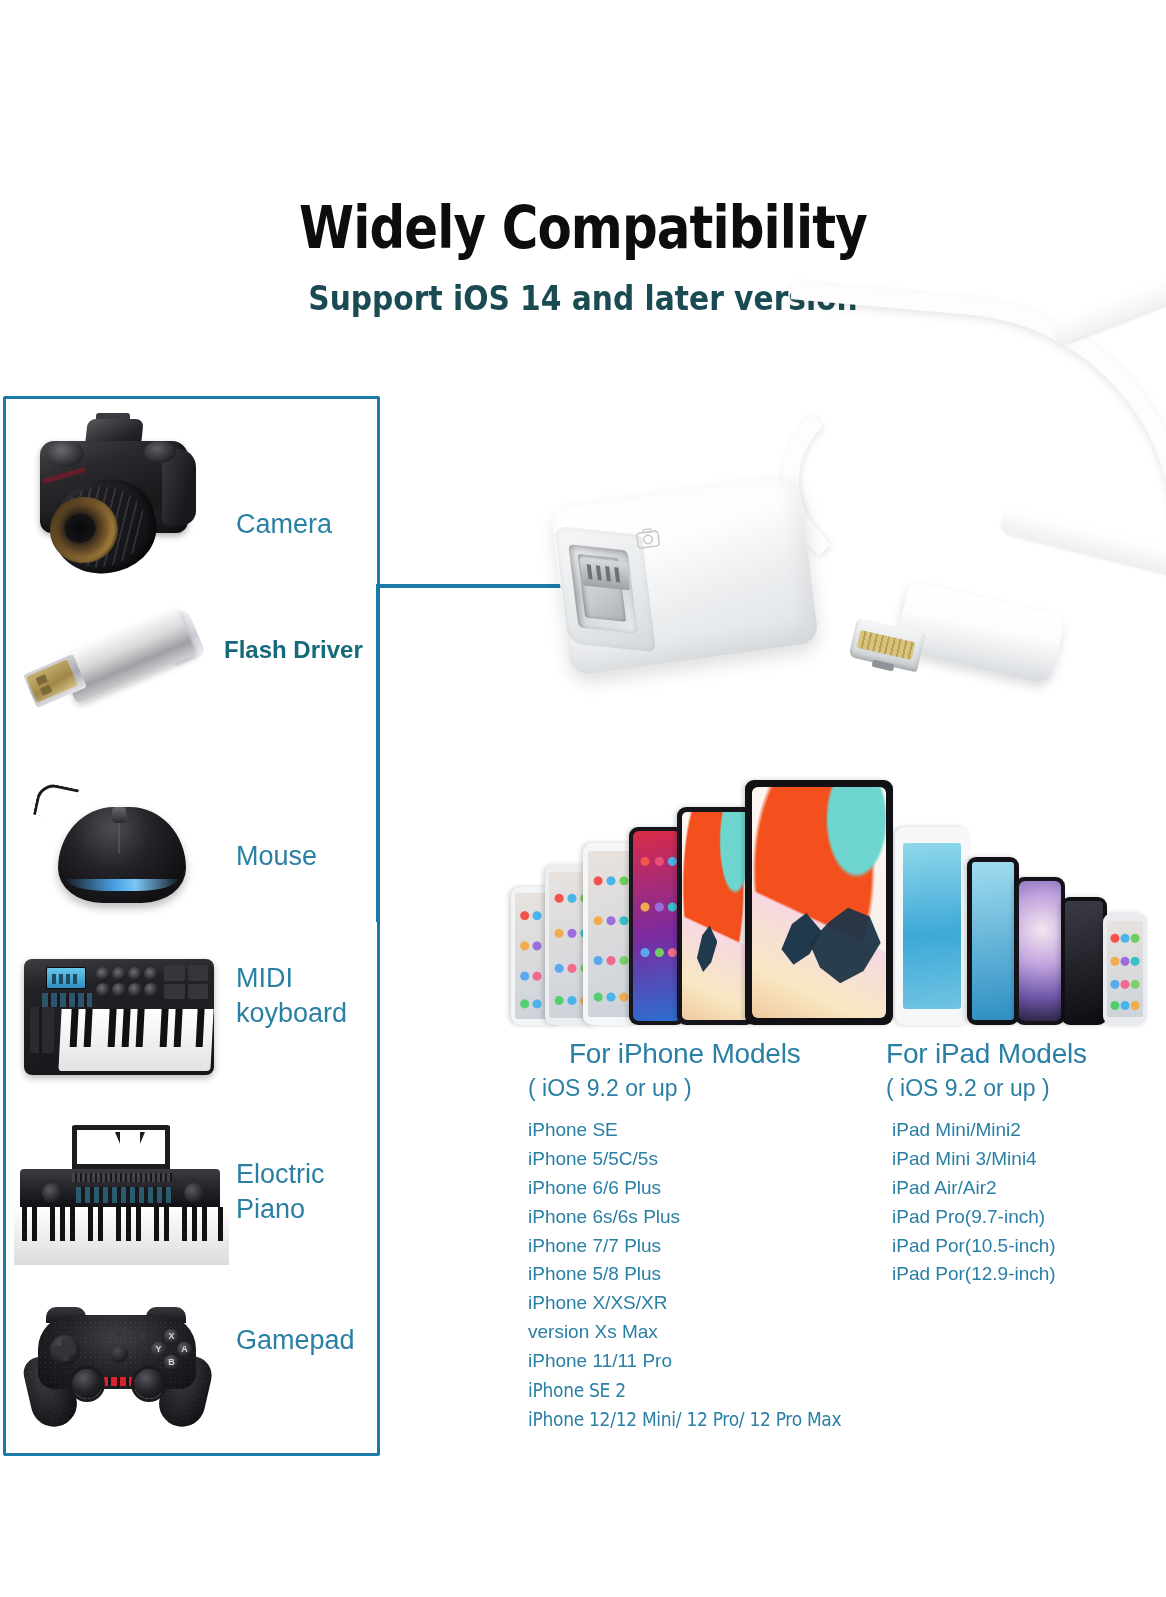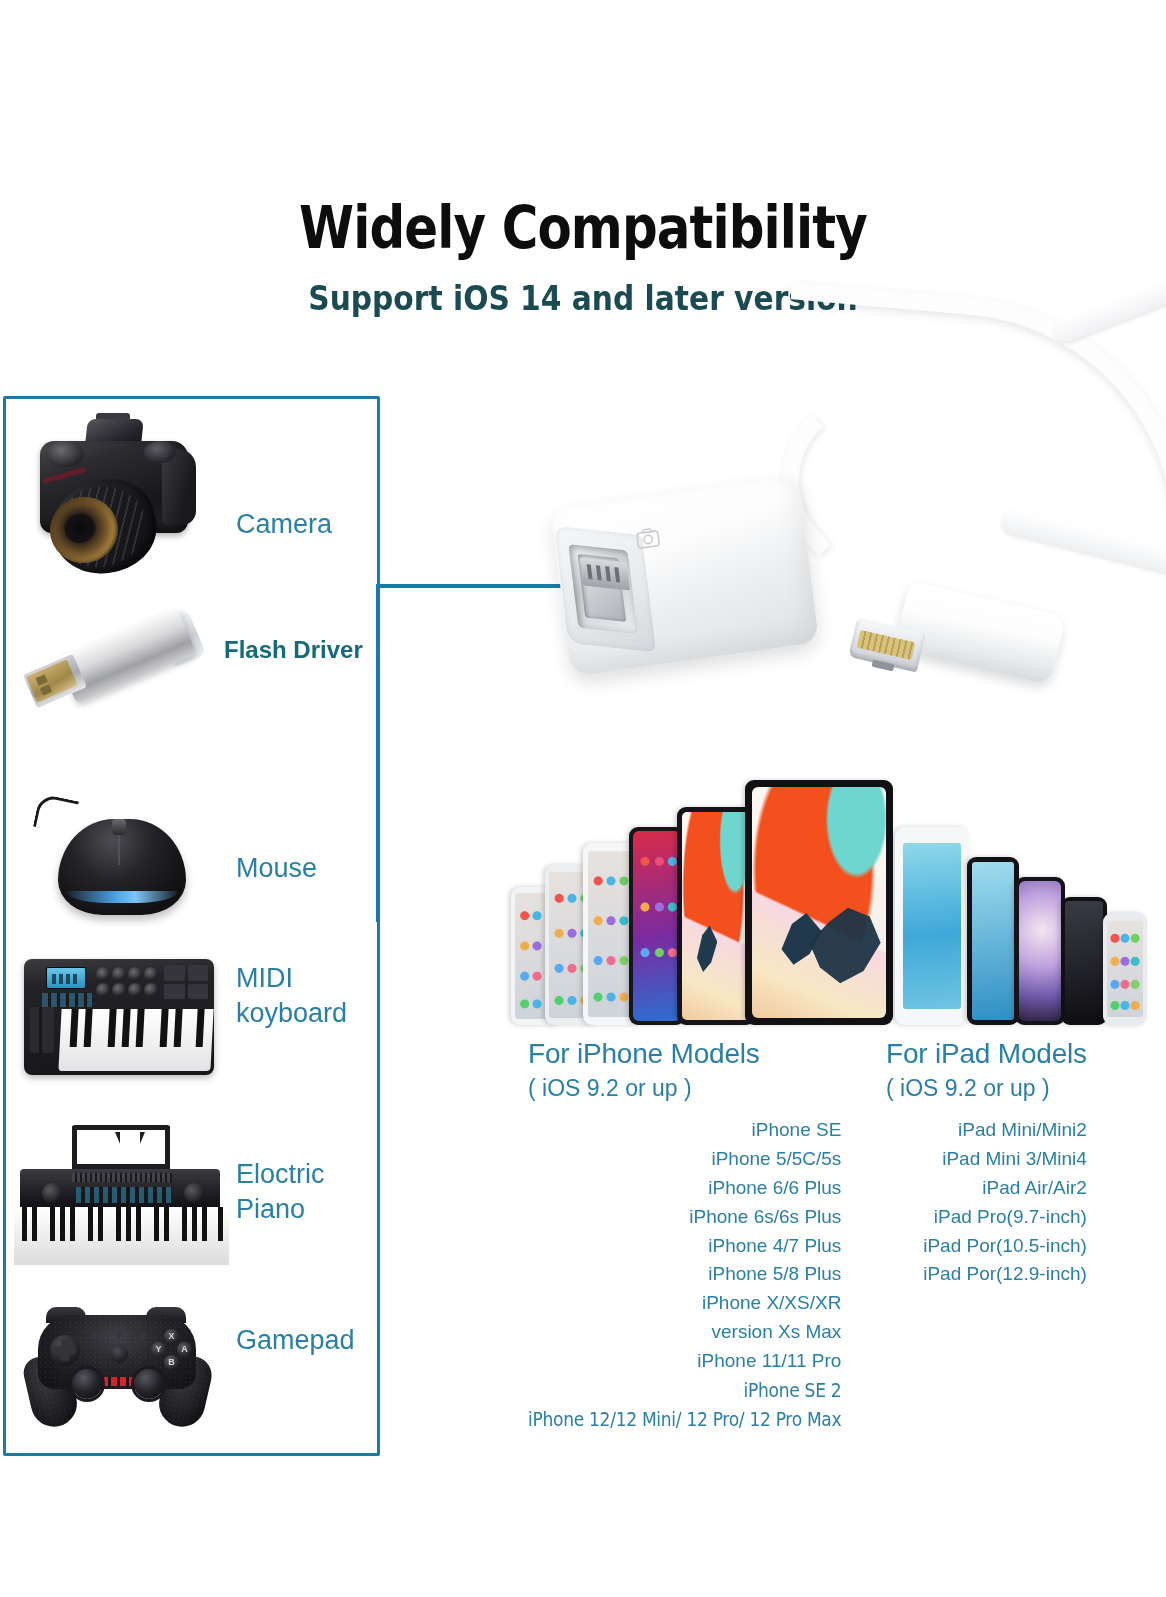--- a/index.html
+++ b/index.html
@@ -711,28 +711,29 @@
 
   
   .mcol { position: absolute; }
   .mcol h3 {
     font-size: 28px;
     font-weight: normal;
     color: #2a7fa5;
     font-family: "Liberation Sans", sans-serif;
     letter-spacing: -.2px;
     white-space: nowrap;
+    text-align: center;
   }
   .mcol .sub {
     font-size: 23px;
     color: #2a7fa5;
     margin-top: 5px;
     white-space: nowrap;
   }
-  .mcol ul { list-style: none; margin-top: 14px; text-align: right; }
+  .mcol ul { list-style: none; margin-top: 14px; }
   .mcol li {
     font-size: 19px;
     color: #2a7fa5;
     line-height: 1.52;
     white-space: nowrap;
   }
   .mcol.iphone { left: 528px; top: 1038px; }
   .mcol.ipad   { left: 886px; top: 1038px; }
   .mcol.ipad ul { padding-left: 6px; }
   .mcol.iphone li.narrow {
@@ -769,21 +770,21 @@
     <div class="prow" style="top:186px">
       <div class="art">
         <div class="fd-cap"></div>
         <div class="fd-body"></div>
         <div class="fd-usb"></div>
         <div class="fd-usb-gold"></div>
       </div>
       <div class="plabel bold" style="top:50px;left:218px">Flash Driver</div>
     </div>
 
-    <div class="prow" style="top:376px">
+    <div class="prow" style="top:364px">
       <div class="art">
         <div class="mo-cord"></div>
         <div class="mo-body"></div>
         <div class="mo-split"></div>
         <div class="mo-wheel"></div>
         <div class="mo-led"></div>
       </div>
       <div class="plabel" style="top:76px">Mouse</div>
     </div>
 
@@ -973,21 +974,21 @@
   </div>
 
   <div class="mcol iphone">
     <h3>For iPhone Models</h3>
     <div class="sub">( iOS 9.2 or up )</div>
     <ul>
       <li>iPhone SE</li>
       <li>iPhone 5/5C/5s</li>
       <li>iPhone 6/6 Plus</li>
       <li>iPhone 6s/6s Plus</li>
-      <li>iPhone 4/7 Plus</li>
+      <li>iPhone 7/7 Plus</li>
       <li>iPhone 5/8 Plus</li>
       <li>iPhone X/XS/XR</li>
       <li>version Xs Max</li>
       <li>iPhone 11/11 Pro</li>
       <li class="narrow">iPhone SE 2</li>
       <li class="narrow">iPhone 12/12 Mini/ 12 Pro/ 12 Pro Max</li>
     </ul>
   </div>
 
   <div class="mcol ipad">

